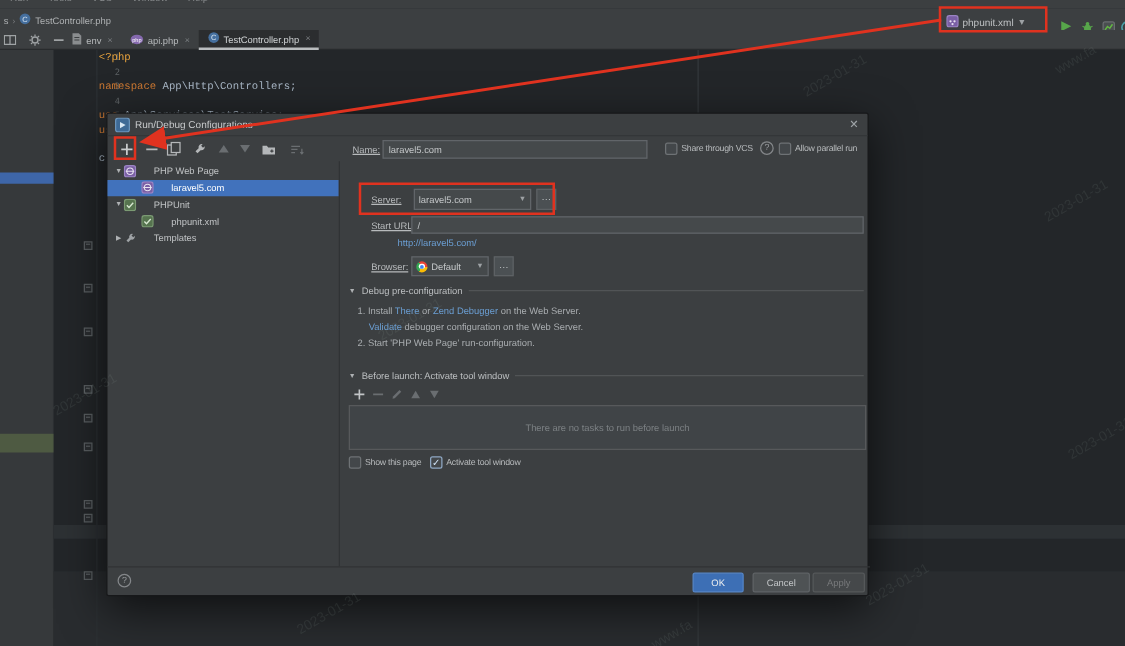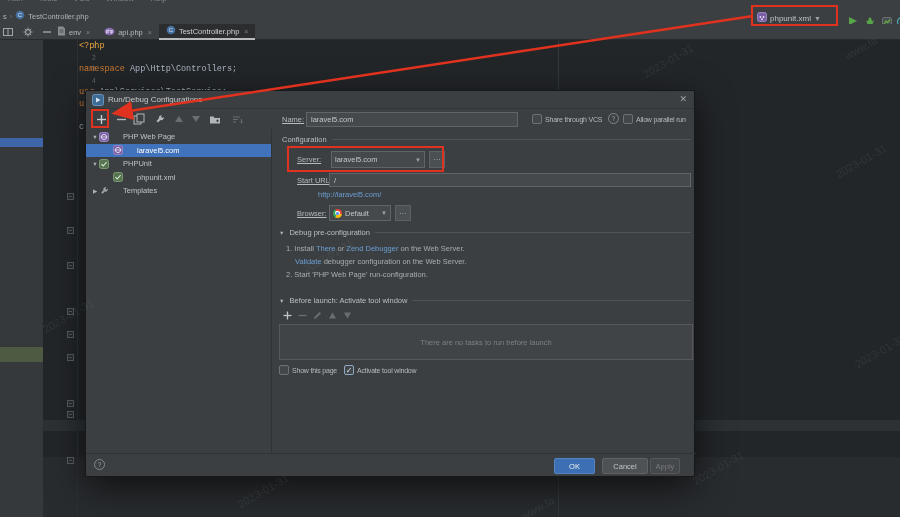--- a/index.html
+++ b/index.html
@@ -383,24 +383,20 @@
     <div class="dlg-hsep"></div>
 
     <span class="fld-label" style="left:196px; top:24px;">Name:</span>
     <div class="inp" style="left:220px; top:21px; width:212px; height:15px;">laravel5.com</div>
     <span class="cb" id="cb-share" style="left:446px; top:23px;"></span>
     <span class="cb-label" style="left:459px; top:25px;">Share through VCS</span>
     <span class="help-circle" style="left:522px; top:22px;">?</span>
     <span class="cb" id="cb-parallel" style="left:537px; top:23px;"></span>
     <span class="cb-label" style="left:550px; top:25px;">Allow parallel run</span>
 
-    <div class="hdr" style="left:196px; top:44px; width:409px;">
-      <span>Configuration</span>
-        <span class="hline"></span>
-    </div>
 
     <span class="fld-label" style="left:211px; top:64px;">Server:</span>
     <div class="dd" style="left:245px; top:60px; width:94px; height:17px;">
       <span>laravel5.com</span>
         <span class="dd-arrow">▼</span>
     </div>
     <div class="dots" style="left:343px; top:60px; width:16px; height:17px;">…</div>
 
     <span class="fld-label" style="left:211px; top:85px;">Start URL:</span>
     <div class="inp" style="left:243px; top:82px; width:362px; height:14px;">/</div>
@@ -458,21 +454,21 @@
     <div class="tasks-panel">There are no tasks to run before launch</div>
 
     <span class="cb" id="cb-show-page" style="left:193px; top:274px;"></span>
     <span class="cb-label" style="left:206px; top:276px;">Show this page</span>
     <span class="cb" id="cb-activate" style="left: 258px; top: 274px; border-color: rgb(143, 168, 196);">✓</span>
     <span class="cb-label" style="left:271px; top:276px;">Activate tool window</span>
 
     <span class="help-circle" style="left:8px; top:368px;">?</span>
     <div class="btn btn-ok" style="left:468px; top:367px; width:41px;">OK</div>
     <div class="btn btn-cancel" style="left:516px; top:367px; width:46px;">Cancel</div>
-    <div class="btn btn-apply" style="left:564px; top:367px; width:30px;">Apply</div>
+    <div class="btn btn-apply" style="left:564px; top:367px; width:42px;">Apply</div>
   </div>
 
   <div class="ann-box" style="left:751px; top:5px; width:87px; height:21px;"></div>
   <div class="ann-box" style="left:91px; top:109px; width:18px; height:19px;"></div>
   <div class="ann-box" style="left:287px; top:146px; width:157px; height:26px;"></div>
   <svg id="arrow-svg" width="900" height="517">
     <defs>
       <marker id="ah" orient="auto" markerWidth="9" markerHeight="8" refX="7" refY="4">
         <path d="M0,0 L9,4 L0,8 Z" fill="#e0321f"></path>
       </marker>

